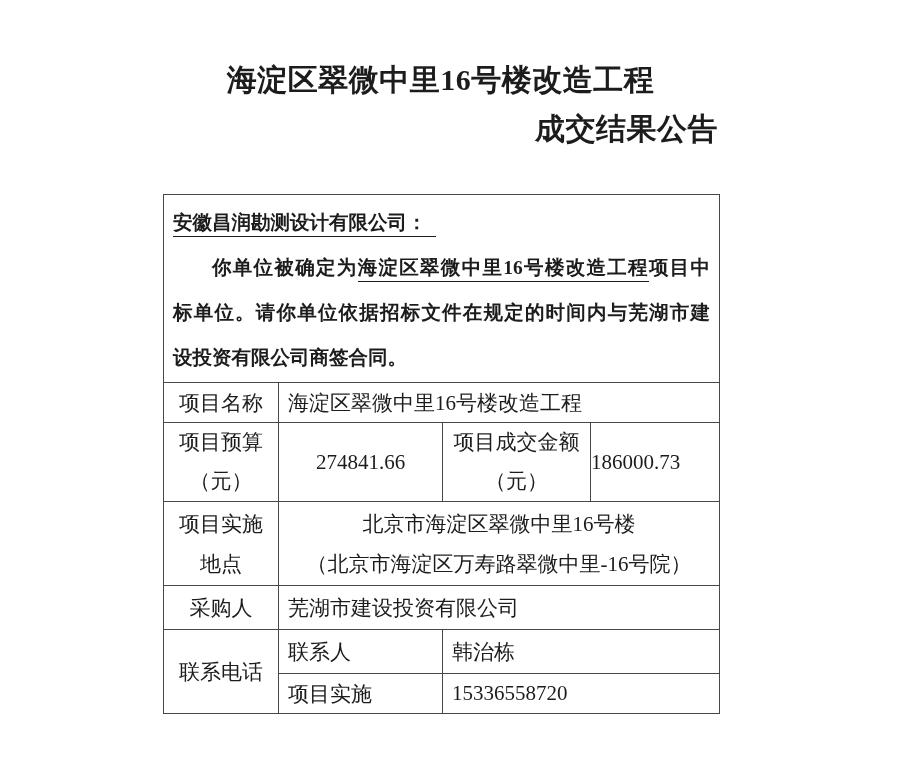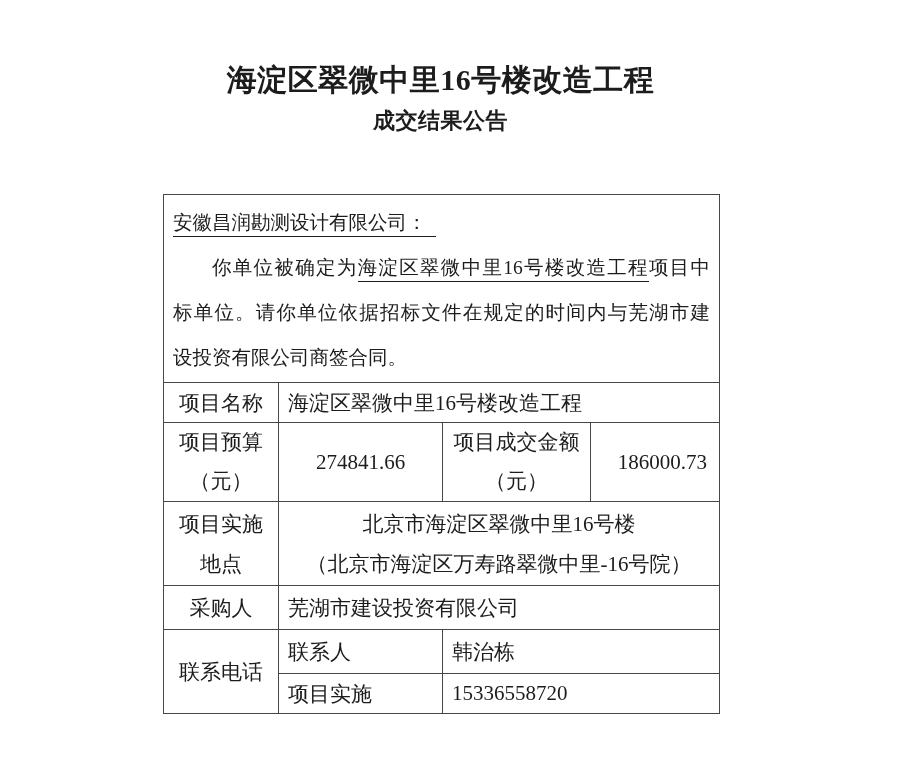--- a/index.html
+++ b/index.html
@@ -11,53 +11,53 @@
     overflow: hidden;
   }
   .page { width: 903px; height: 544px; position: relative; }
 
   .title-block { position: absolute; left: 163px; top: 64px; width: 555px; }
   .doc-title {
     font-size: 30px; font-weight: bold; text-align: center;
     line-height: 32px; letter-spacing: 0.5px; white-space: nowrap;
   }
   .doc-subtitle {
-    font-size: 22px; font-weight: bold; text-align: center;
-    line-height: 32px; margin-top: 9px; letter-spacing: 0.5px; white-space: nowrap;
+    font-size: 30px; font-weight: bold; text-align: right;
+    line-height: 32px; margin-top: 17px; letter-spacing: 0.5px; white-space: nowrap;
   }
 
   table.notice-table {
     position: absolute; left: 163px; top: 194px;
     width: 556px; border-collapse: collapse; table-layout: fixed;
     font-size: 21px; color: #1c1c1c;
   }
   table.notice-table td {
     border: 1px solid #474747;
     vertical-align: middle;
     overflow: hidden;
   }
 
   
   td.intro-cell { padding: 3px 9px 0 9px; vertical-align: top; }
-  .intro-line { font-size: 19.5px; line-height: 45px; height: 45px; white-space: nowrap; }
+  .intro-line { font-size: 19.5px; line-height: 45px; height: 45px; white-space: nowrap; font-weight: bold; }
   .intro-line.justify { text-align: justify; text-align-last: justify; white-space: normal; }
   .salutation-text {
     border-bottom: 1px solid #1c1c1c; padding-bottom: 3px;
   }
   .salutation-text::after { content: "\2002"; }
   .inline-underline {
     border-bottom: 1px solid #1c1c1c; padding-bottom: 3px;
   }
   .para-first { text-indent: 39px; }
 
   
   td.label-cell { text-align: center; }
   td.value-left { text-align: left; padding-left: 9px; }
   td.value-center { text-align: center; }
-  td.value-right { text-align: right; padding-right: 12px; }
+  td.value-right { padding-right: 12px; }
   .two-line { white-space: pre-line; line-height: 39px; text-align: center; }
   .two-line-addr { white-space: pre-line; line-height: 40px; text-align: center; }
 
   .r-intro   { height: 188px; }
   .r-name    { height: 40px; margin-top: 44px; }
   .r-budget  { height: 78px; }
   .r-addr    { height: 84px; }
   .r-buyer   { height: 44px; }
   .r-contact1{ height: 44px; }
   .r-contact2{ height: 40px; }

